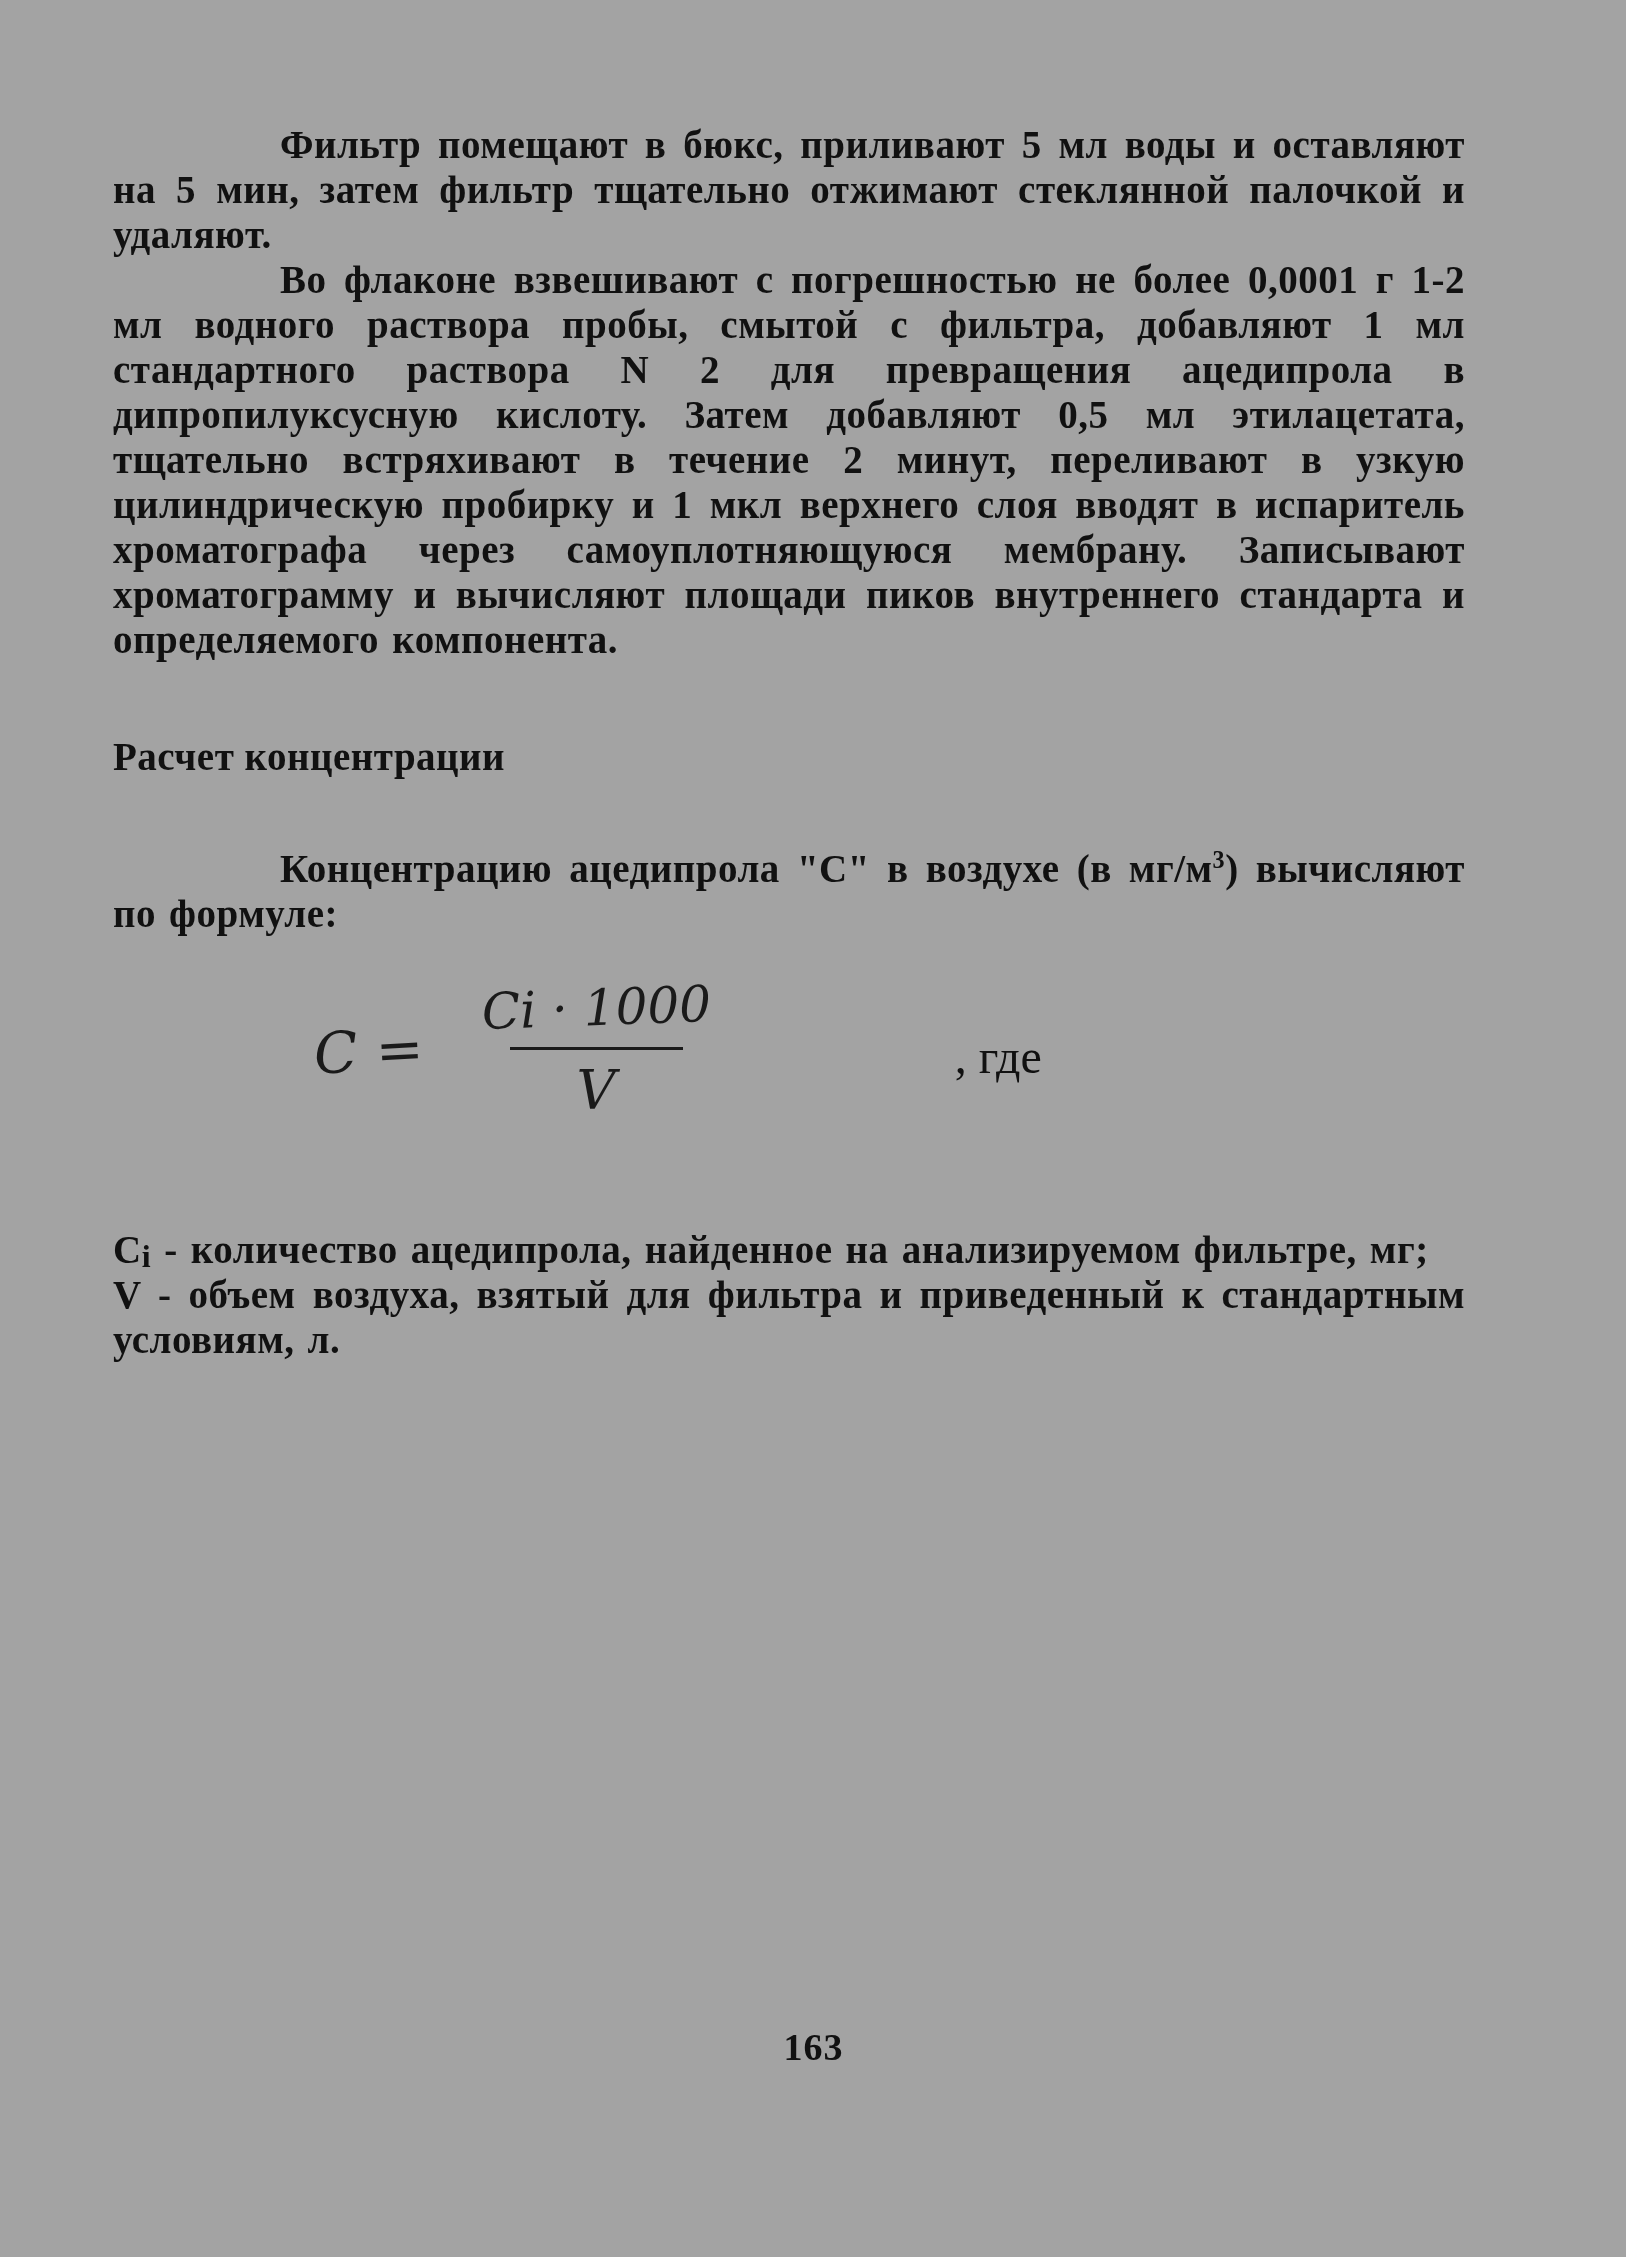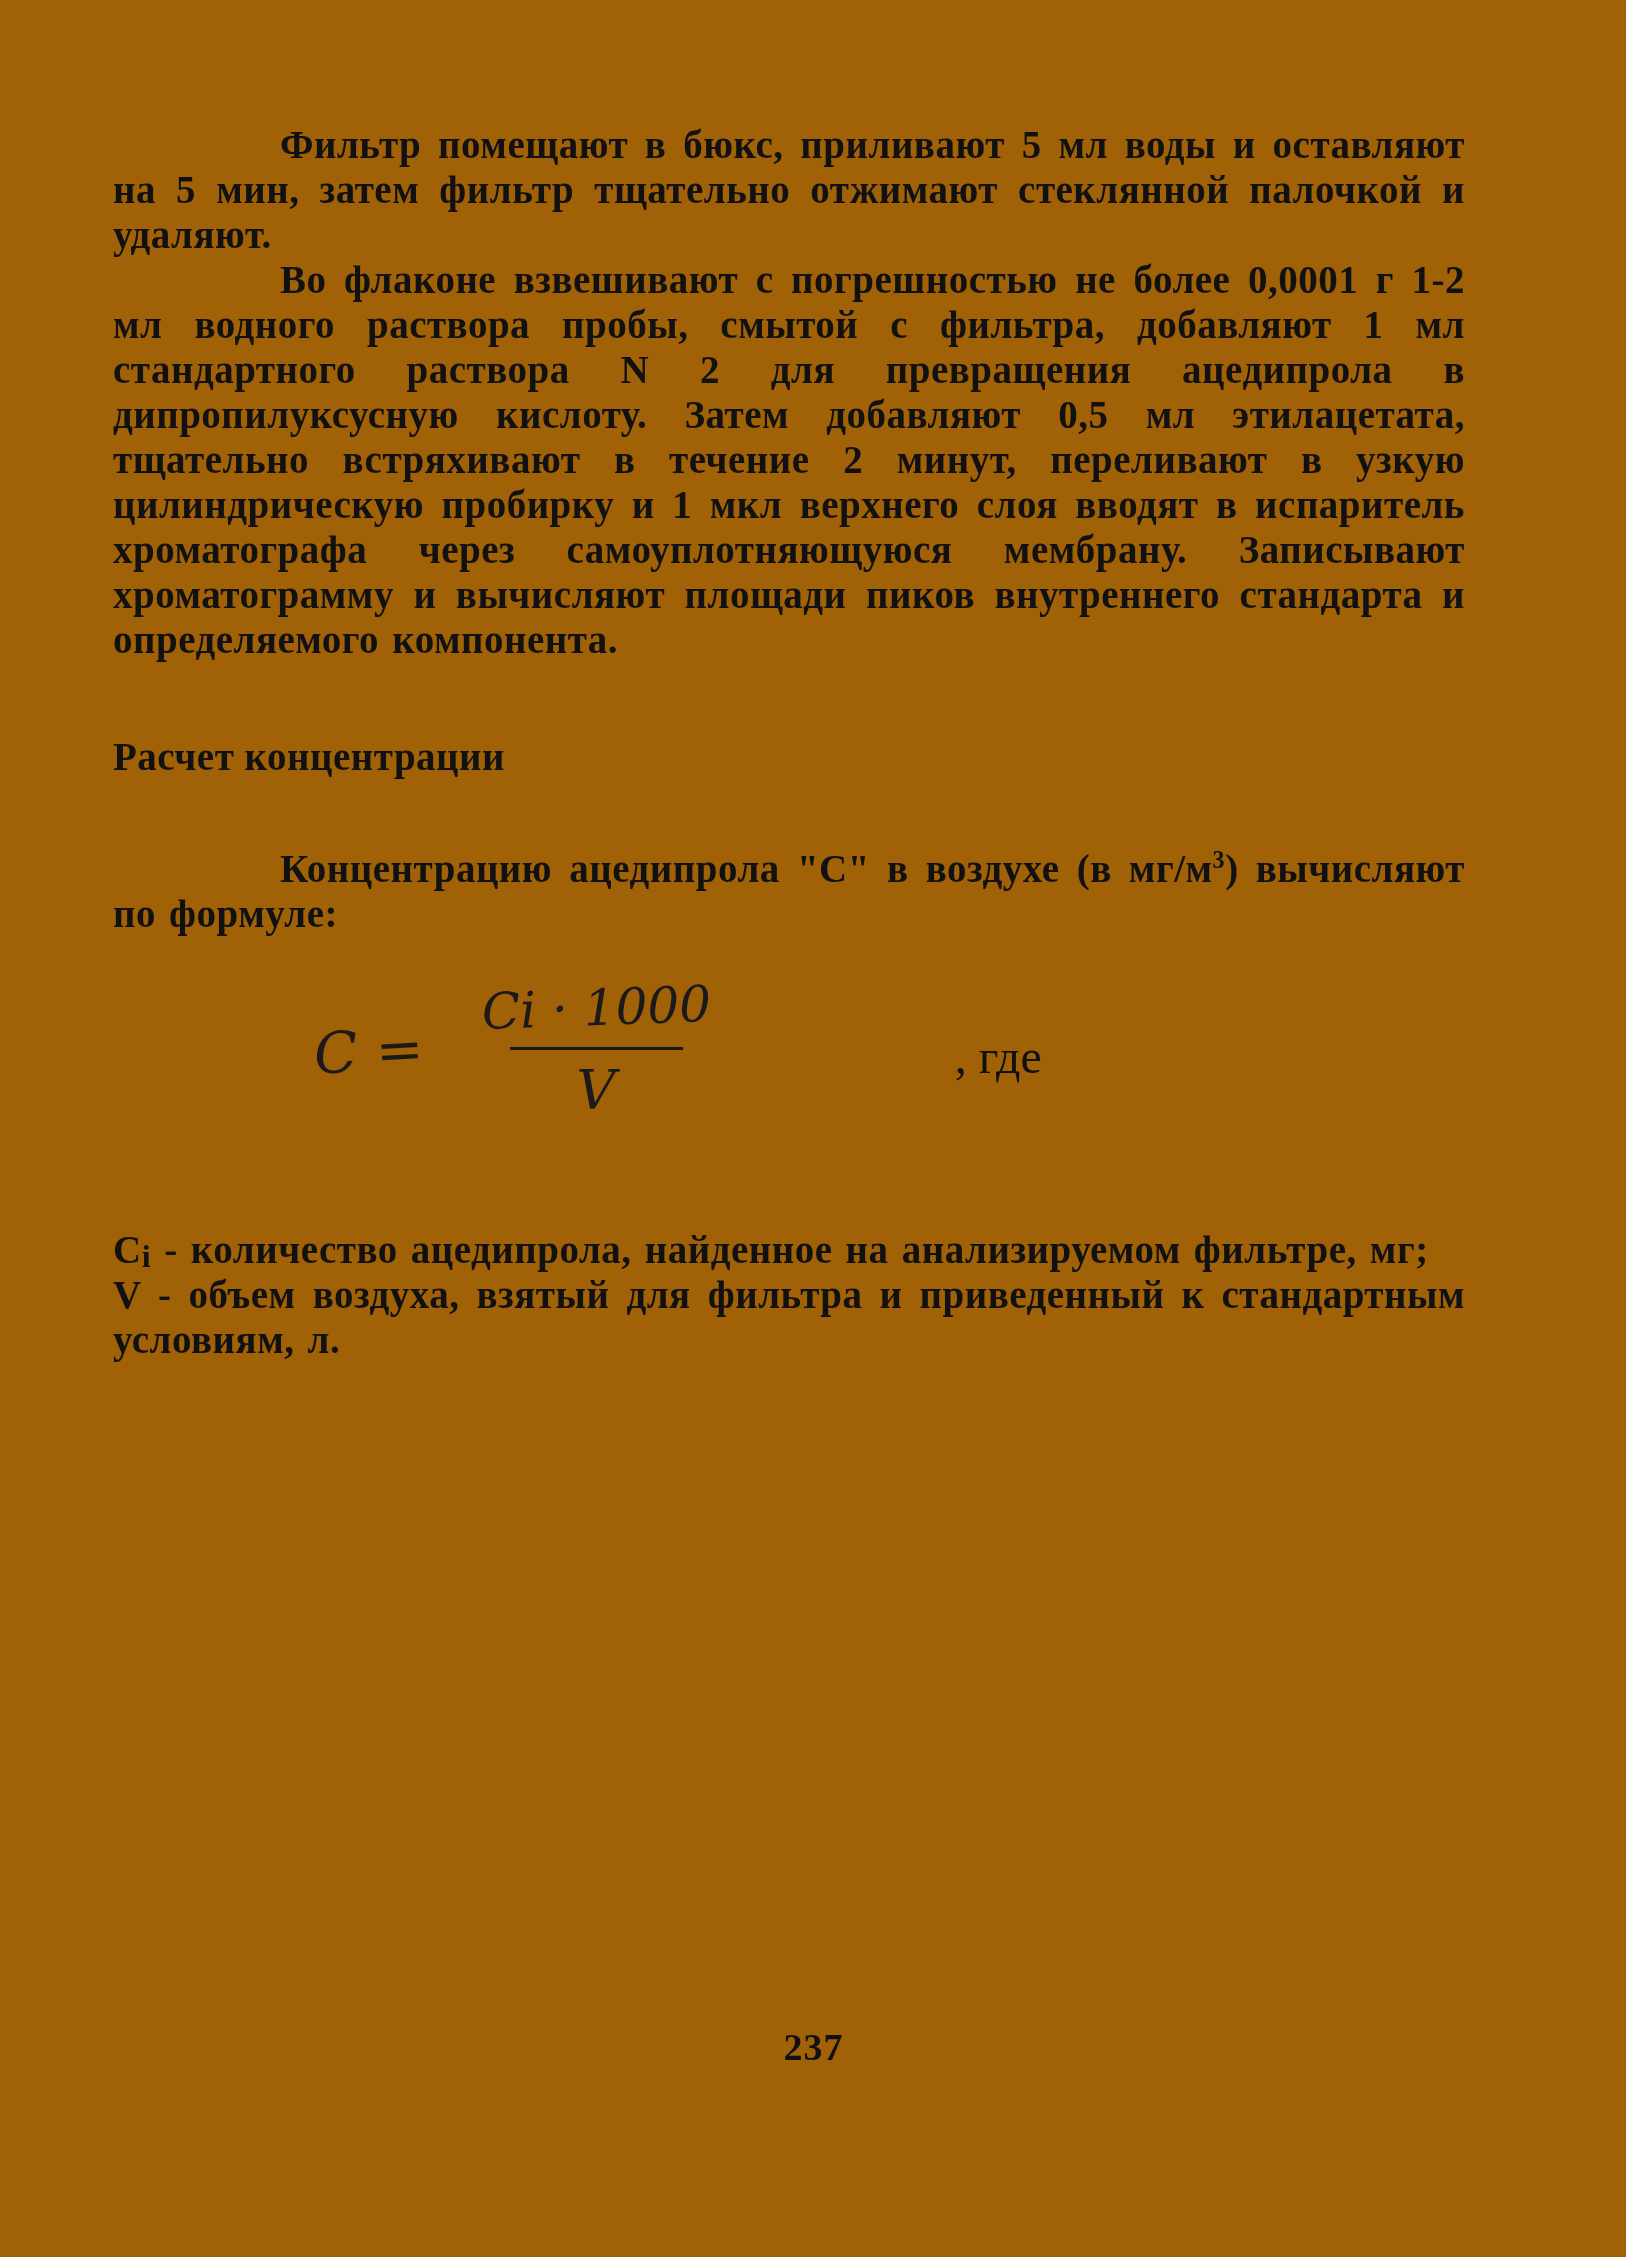--- a/index.html
+++ b/index.html
@@ -5,21 +5,21 @@
   html, body {
     margin: 0;
     padding: 0;
     background: #e8e8e8;
   }
   .page {
     position: relative;
     width: 1627px;
     height: 2258px;
     margin: 0 auto;
-    background: #a16207;
+    background: #a3a3a3;
     color: #111;
     font-family: "Liberation Serif", serif;
     font-weight: 700;
     overflow: hidden;
   }
   .content {
     position: absolute;
     top: 122px;
     left: 113px;
     width: 1352px;
@@ -128,15 +128,15 @@
       <span class="formula-suffix">, где</span>
     </div>
 
     <div class="definitions">
       <p class="para"><span>С</span><span class="sub">i</span><span> - количество ацедипрола, найденное на анализируемом фильтре, мг;</span></p>
       <p class="para">V - объем воздуха, взятый для фильтра и приведенный к стандартным условиям, л.</p>
     </div>
 
   </div>
 
-  <div class="page-number">237</div>
+  <div class="page-number">163</div>
 </div>
 
 
 </body></html>

